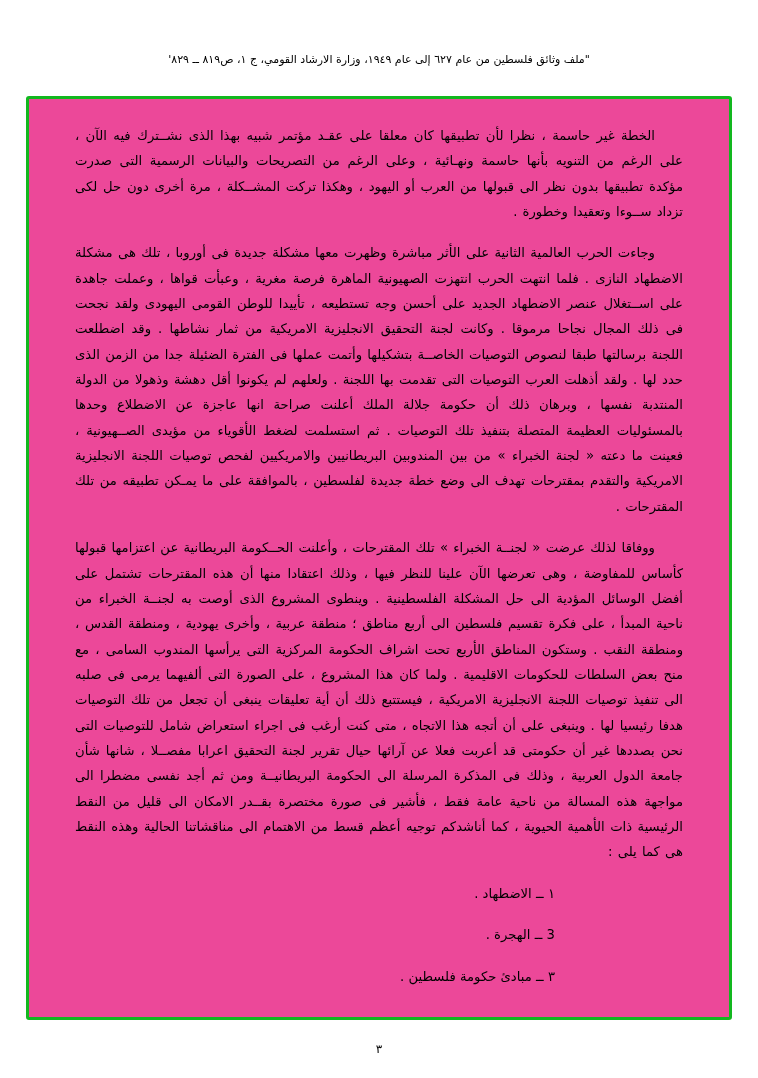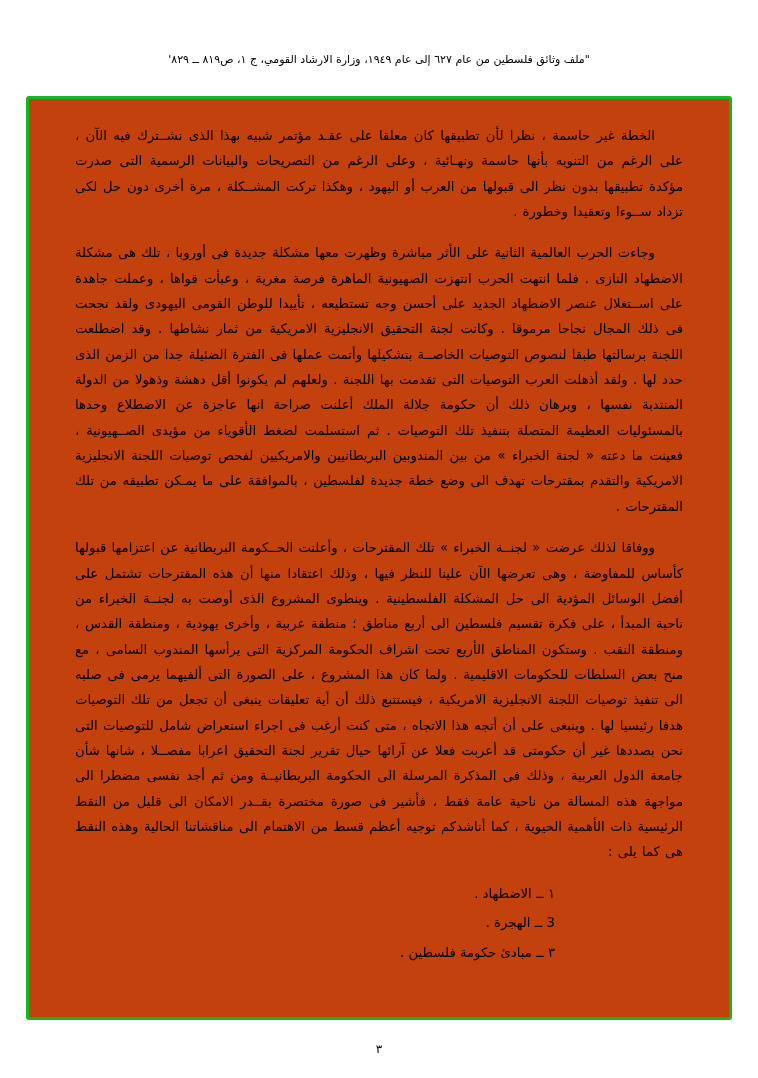--- a/index.html
+++ b/index.html
@@ -42,21 +42,21 @@
   }
   .frame {
     position: absolute;
     top: 96px;
     left: 26px;
     right: 26px;
     bottom: 58px;
     border: 3px solid #12b81f;
     border-radius: 3px;
     box-sizing: border-box;
-    background: #c2410c;
+    background: #ec4899;
   }
   .content {
     padding: 24px 46px 10px 46px;
     direction: rtl;
     text-align: justify;
     text-align-last: right;
   }
   p.para {
     margin: 0 0 16px 0;
     font-family: "DejaVu Sans", sans-serif;
@@ -75,20 +75,21 @@
     padding: 0;
     list-style: none;
     direction: rtl;
   }
   .list li {
     font-family: "DejaVu Sans", sans-serif;
     font-size: 13.2px;
     line-height: 2.25;
     padding-right: 118px;
     text-align: right;
+    margin-top: 12px;
   }
   .footer {
     position: absolute;
     bottom: 22px;
     left: 0;
     width: 100%;
     text-align: center;
     font-family: "DejaVu Sans", sans-serif;
     font-size: 12px;
   }

